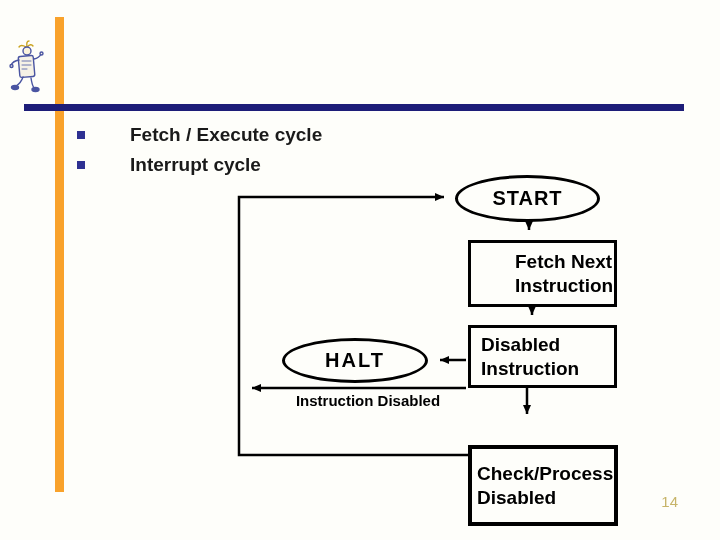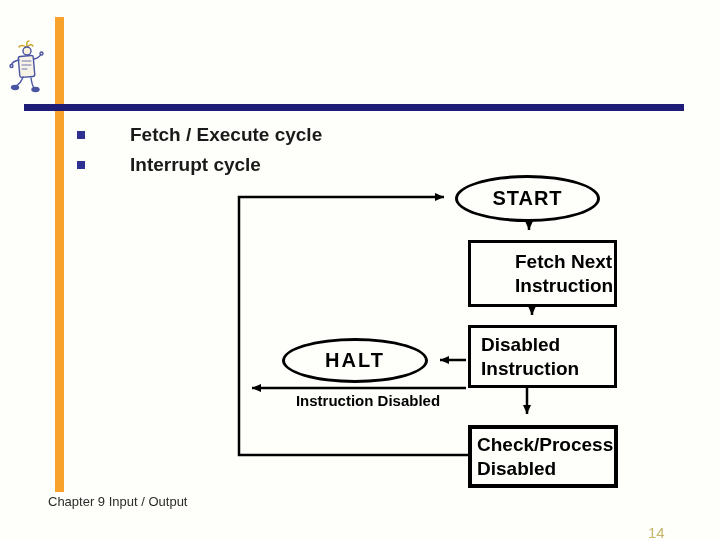--- a/index.html
+++ b/index.html
@@ -64,36 +64,36 @@
     border-radius: 50%;
     display: flex; align-items: center; justify-content: center;
     font-size: 20px; font-weight: bold;
     color: var(--diagram-ink, #000);
     text-align: right;
   }
   .node-start { left: 455px; top: 175px; width: 145px; height: 47px; letter-spacing: 1px; }
   .node-fetch { left: 468px; top: 240px; width: 149px; height: 67px; padding-left: 44px; }
   .node-execute { left: 468px; top: 325px; width: 149px; height: 63px; }
   .node-halt { left: 282px; top: 338px; width: 146px; height: 45px; letter-spacing: 2px; }
-  .node-check { left: 468px; top: 425px; width: 150px; height: 63px; border-width: 4px; padding-left: 5px; }
+  .node-check { left: 468px; top: 445px; width: 150px; height: 81px; border-width: 4px; padding-left: 5px; }
   .edge-label {
     position: absolute; left: 290px; top: 392px; width: 156px;
     text-align: center;
     font-size: 15px; font-weight: bold;
     color: var(--diagram-ink, #000);
     white-space: nowrap;
   }
   .footer-left {
     position: absolute; left: 48px; top: 494px;
     font-size: 13px; color: #2b2b2b;
   }
   .footer-page {
     position: absolute; left: 648px; top: 493px; width: 30px;
-    text-align: left;
-    font-size: 15px; color: var(--page-number, #C7B469); margin-top: 31px;
+    text-align: right;
+    font-size: 15px; color: var(--page-number, #C7B469);
   }
 </style>
 </head>
 <body>
 
 <div class="slide">
 
   <div class="accent-bar"></div>
 
   <svg class="mascot" viewBox="0 0 38 56">
@@ -160,16 +160,15 @@
     <span>HALT</span>
   </div>
 
   <div class="edge-label">Instruction Disabled</div>
 
   <div class="node-box node-check">
     <div>Check/Process</div>
     <div>Disabled</div>
   </div>
 
-  <div class="footer-left">Chapter 9 Input / Output</div>
   <div class="footer-page">14</div>
 
 </div>
 
 </body></html>

